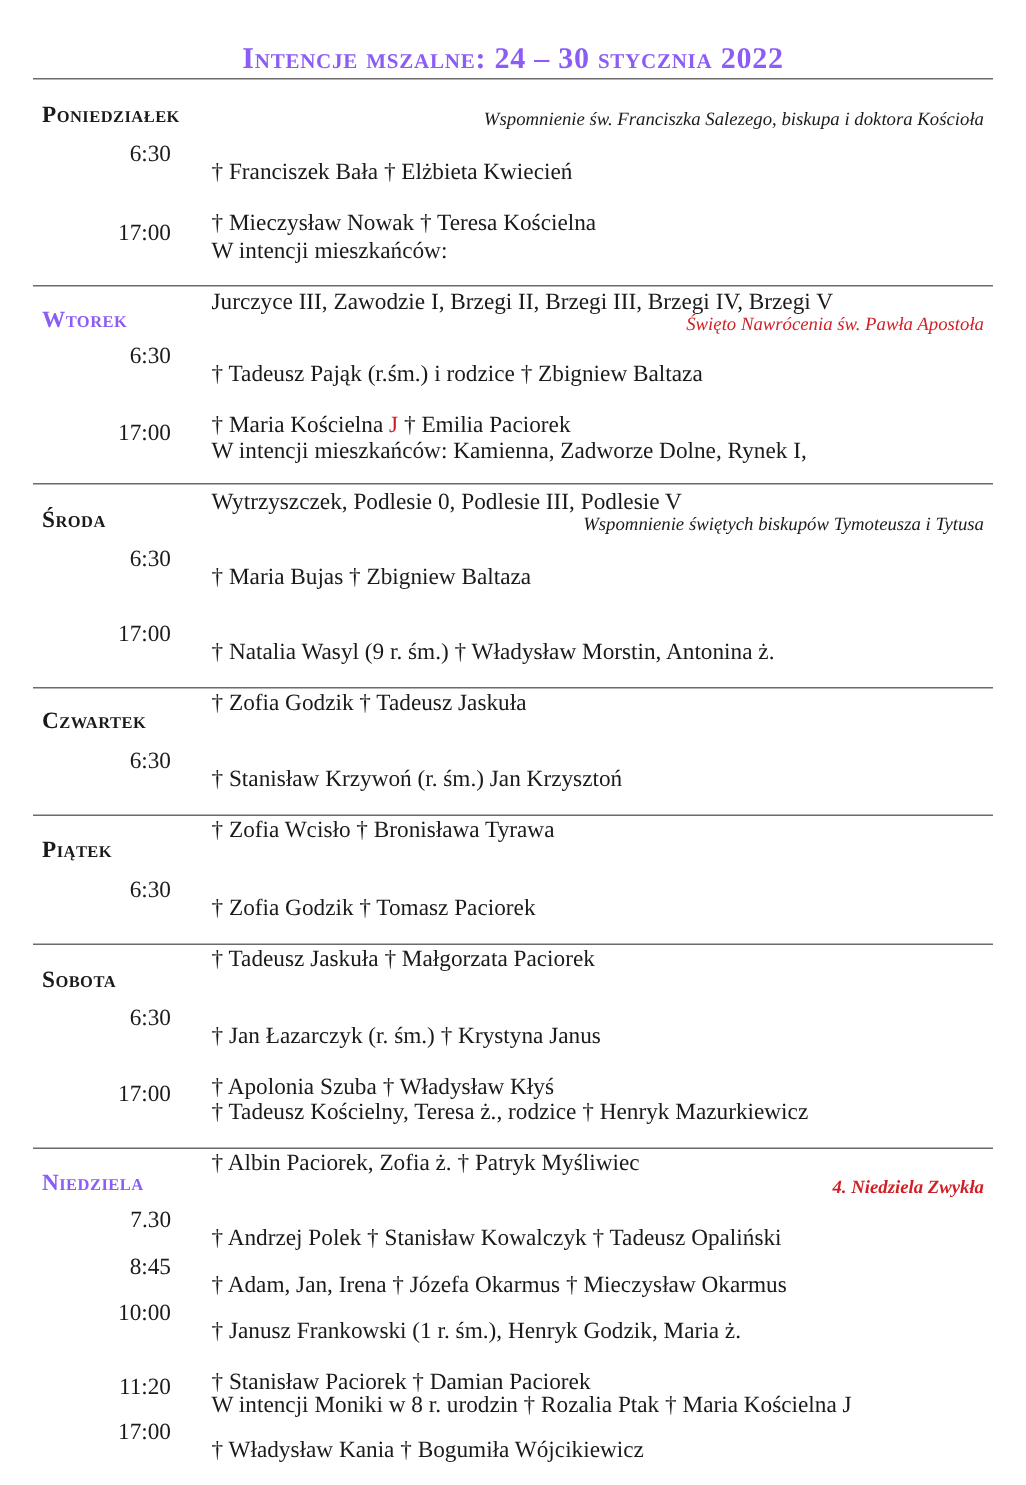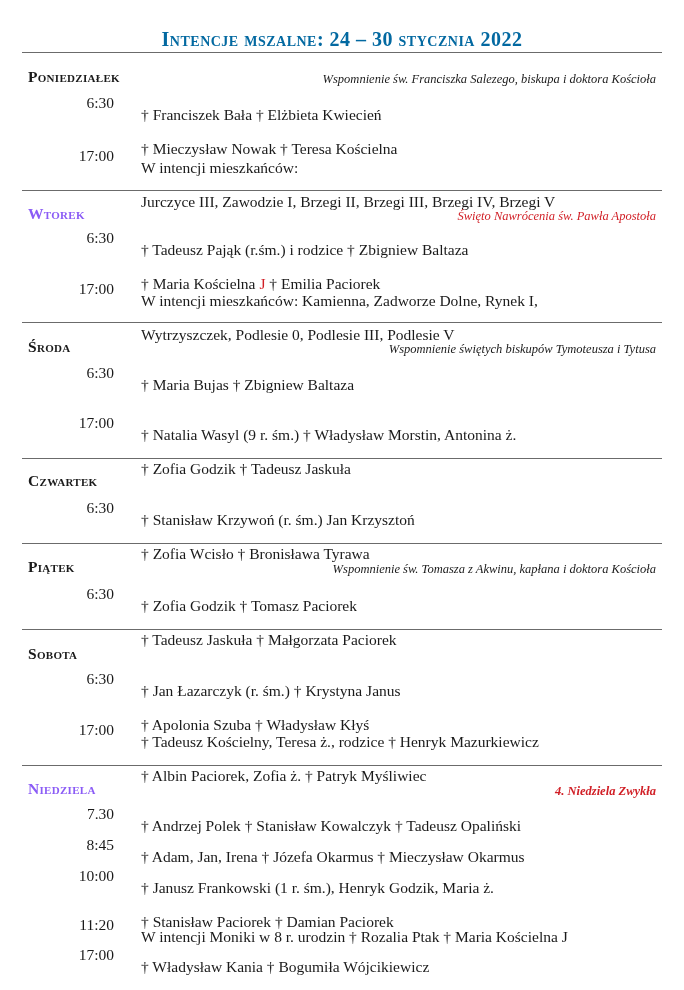--- a/index.html
+++ b/index.html
@@ -1,20 +1,20 @@
 <!DOCTYPE html>
 <html><head>
 <meta charset="utf-8">
 <style>
   html, body { margin: 0; padding: 0; background: #ffffff; }
   body { width: 684px; height: 990px; position: relative; overflow: hidden;
          font-family: "Liberation Serif", "DejaVu Serif", serif; color: #1a1a1a; }
   .page { position: absolute; left: 22px; top: 0; width: 640px; }
   .title { position: absolute; left: 0; top: 28px; width: 640px; text-align: center;
-           font-weight: bold; font-size: 20px; letter-spacing: 0.5px; font-variant: small-caps; color: #0369a1; }
+           font-weight: bold; font-size: 20px; letter-spacing: 0.5px; font-variant: small-caps; color: #8b5cf6; }
   .hr { position: absolute; left: 0; width: 640px; height: 0; border-top: 1.5px solid #6b6b6b; }
   .day-head { position: absolute; left: 0; width: 640px; height: 30px; }
   .day-name { position: absolute; left: 6px; top: 12px; font-weight: bold; font-size: 15.5px;
               font-variant: small-caps; letter-spacing: 0.3px; }
   .day-name.red { color: #8b5cf6; }
   .feast { position: absolute; right: 6px; top: 16px; font-style: italic; font-size: 12.5px; }
   .feast.red { color: #d11f26; }
   .feast.bold { font-weight: bold; }
   .mass { position: absolute; left: 0; width: 640px; font-size: 15.5px; line-height: 22px; }
   .mass .time { position: absolute; left: 0; width: 92px; text-align: right; font-family: Liberation Serif, serif; }
@@ -95,21 +95,20 @@
     <span class="time">6:30</span>
     <div class="lines">
       <div class="line">† Stanisław Krzywoń (r. śm.) Jan Krzysztoń</div>
       <div class="line">† Zofia Wcisło † Bronisława Tyrawa</div>
     </div>
   </div>
   <div class="hr" style="top:543px"></div>
 
   <div class="day-head" style="top:546px">
     <span class="day-name">Piątek</span>
-    <span class="feast">Wspomnienie św. Tomasza z Akwinu, kapłana i doktora Kościoła</span>
   </div>
   <div class="mass" style="top:583px">
     <span class="time">6:30</span>
     <div class="lines">
       <div class="line">† Zofia Godzik † Tomasz Paciorek</div>
       <div class="line">† Tadeusz Jaskuła † Małgorzata Paciorek</div>
     </div>
   </div>
   <div class="hr" style="top:629px"></div>
 

